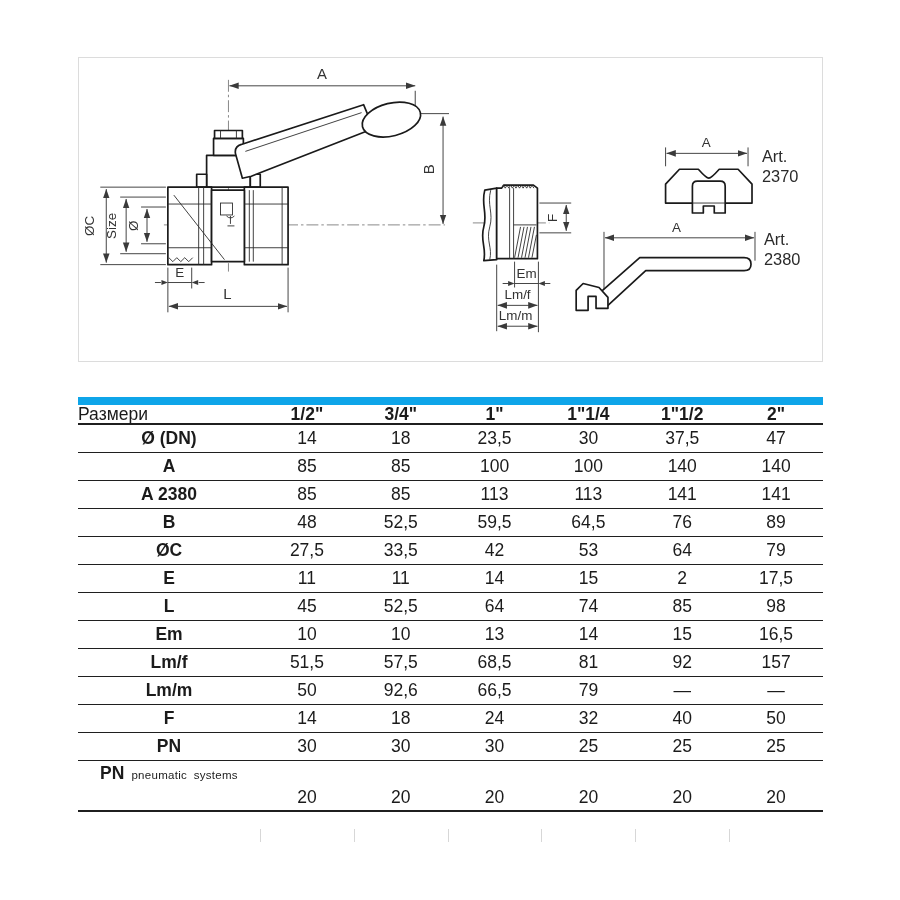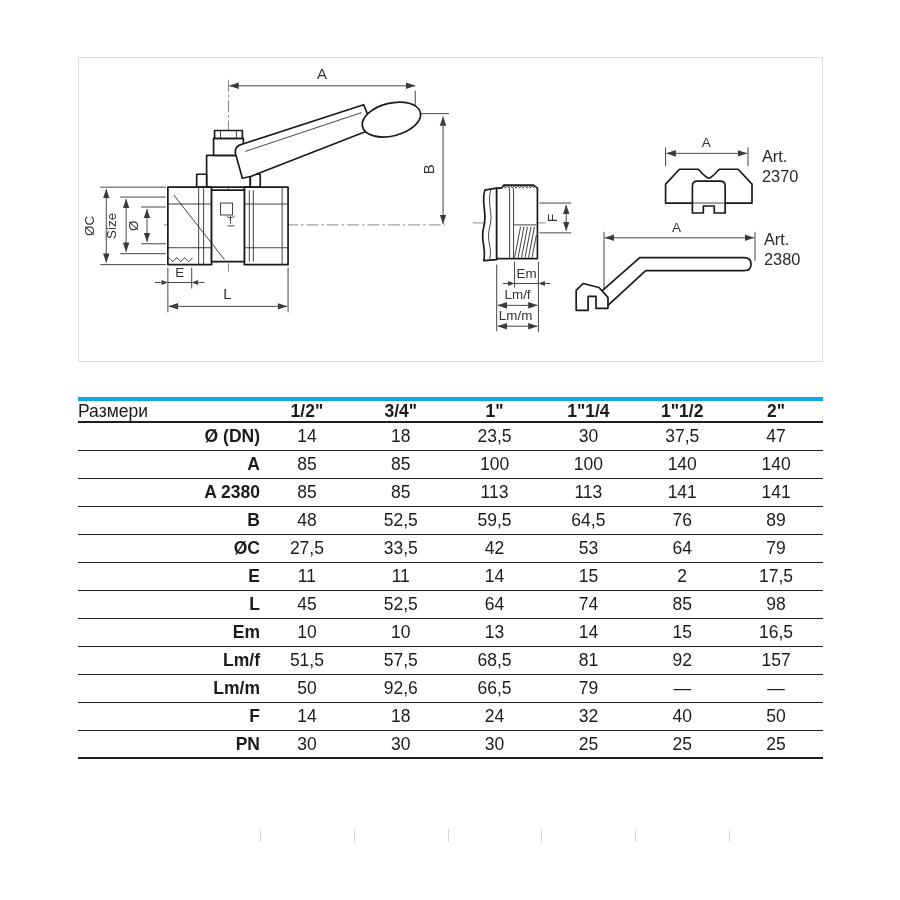--- a/index.html
+++ b/index.html
@@ -20,28 +20,28 @@
   .ah{fill:#3a3a3a;stroke:none;}
   .dlabel{font-family:"Liberation Sans",sans-serif;font-size:15px;fill:#333333;}
   .dlabel-s{font-family:"Liberation Sans",sans-serif;font-size:13.5px;fill:#333333;}
   .artlabel{font-family:"Liberation Sans",sans-serif;font-size:16.5px;fill:#2a2a2a;}
 
   .bottom-tick{position:absolute;width:1px;height:13px;top:829px;background:#d7d7d7;}
 
   table.dims{
     position:absolute;left:78px;top:397px;width:745px;
     border-collapse:collapse;table-layout:fixed;
-    border-top:4px solid #0ea5e9;border-bottom:2px solid #1f1f1f;
+    border-top:8px solid #0ea5e9;border-bottom:2px solid #1f1f1f;
     color:#1b1b1b;
   }
   table.dims thead tr{border-bottom:2px solid #1f1f1f;height:23px;}
   table.dims tbody tr{border-bottom:1.6px solid #1f1f1f;height:28px;}
   table.dims tbody tr.tall{height:51px;}
   table.dims th,table.dims td{padding:0;line-height:1.05;}
-  .rl{text-align:right;padding-left:3px;font-weight:bold;font-size:17.5px;}
+  .rl{text-align:center;padding-left:3px;font-weight:bold;font-size:17.5px;}
   .hdr-label{font-weight:normal;font-size:17.5px;text-align:left;padding-left:3px;}
   th.ch{font-weight:bold;font-size:17.5px;text-align:center;}
   td.val{text-align:center;font-size:17.5px;font-weight:normal;}
   tr.tall td{vertical-align:bottom;padding-bottom:4px;}
   tr.tall td.rl{vertical-align:top;padding-top:3px;}
   .rl-suf{font-weight:normal;font-size:11.5px;margin-left:7px;letter-spacing:0.3px;word-spacing:3px;}
 </style>
 </head>
 <body>
 
@@ -309,14 +309,23 @@
       </tr>
       <tr>
         <td class="rl"><span>PN</span></td>
         <td class="val">30</td>
         <td class="val">30</td>
         <td class="val">30</td>
         <td class="val">25</td>
         <td class="val">25</td>
         <td class="val">25</td>
       </tr>
+      <tr class="tall">
+        <td class="rl"><span>PN</span><span class="rl-suf">pneumatic systems</span></td>
+        <td class="val">20</td>
+        <td class="val">20</td>
+        <td class="val">20</td>
+        <td class="val">20</td>
+        <td class="val">20</td>
+        <td class="val">20</td>
+      </tr>
     </tbody>
 </table>
 
 </body></html>

